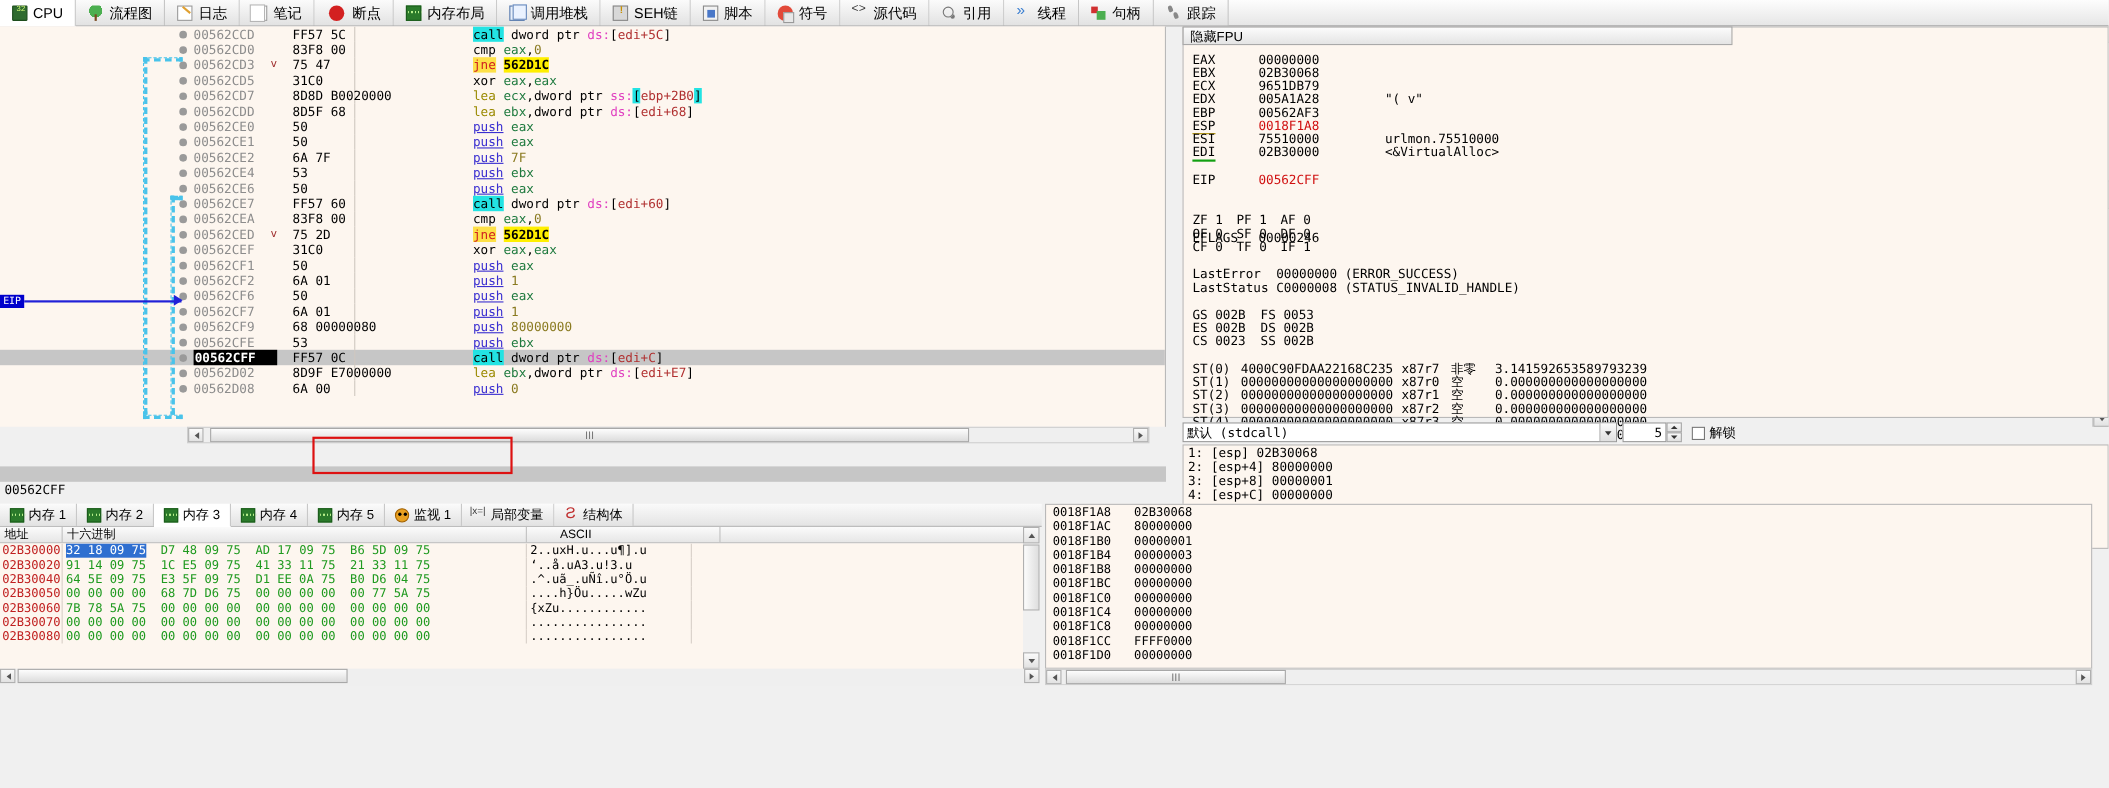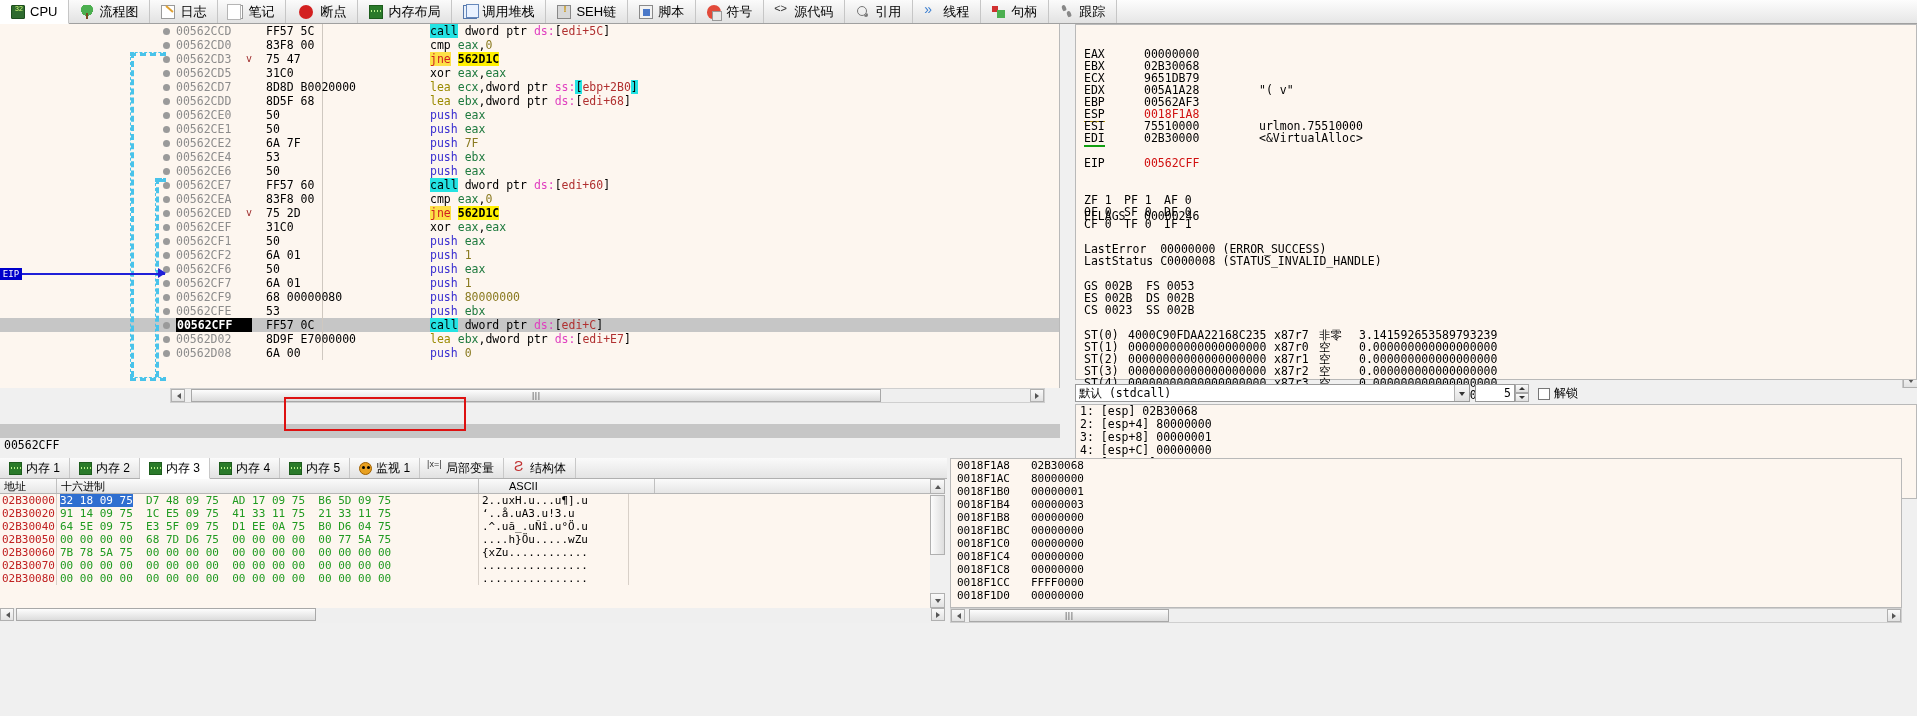--- a/index.html
+++ b/index.html
@@ -92,21 +92,21 @@
   .d-addr { position: absolute; left: 176px; width: 76px; color: #8c8c8c; }
   .drow.current .d-addr { color: #ffffff; background: #000000; padding-left: 1px; font-weight: bold; }
   .d-arrow { position: absolute; left: 246px; color: #a03030; font-size: 10px; }
   .d-bytes { position: absolute; left: 266px; color: #000; }
   .d-sep { position: absolute; left: 322px; top: 0; width: 1px; height: 14px; background: #cfc8c0; }
   .d-ins { position: absolute; left: 430px; }
 
   .m-call { background: #23e3e3; color: #000; }
   .m-jne  { background: #fde047; color: #d02020; }
   .m-tgt  { background: #ffef00; color: #000; font-weight: bold; }
-  .m-push { color: #3a2fd0; }
+  .m-push { color: #3a2fd0; text-decoration: underline; }
   .m-cmp  { color: #000; }
   .m-lea  { color: #9a8a00; }
   .m-xor  { color: #000; }
   .m-reg  { color: #1f7a3f; }
   .m-num  { color: #8a7a20; }
   .m-seg  { color: #e040c0; }
   .m-mem  { color: #b03030; }
   .m-hl   { background: #23e3e3; }
   .m-dark { color: #000; }
 
@@ -493,20 +493,21 @@
       <div class="regline" style="left: 8px; top: 254px;"><span style="position:absolute;left:0px">GS 002B</span><span style="position:absolute;left:62px">FS 0053</span></div>
       <div class="regline" style="left: 8px; top: 266px;"><span style="position:absolute;left:0px">ES 002B</span><span style="position:absolute;left:62px">DS 002B</span></div>
       <div class="regline" style="left: 8px; top: 278px;"><span style="position:absolute;left:0px">CS 0023</span><span style="position:absolute;left:62px">SS 002B</span></div>
       <div class="regline" style="left: 8px; top: 303px;"><span>ST(0)</span><span style="position:absolute;left:44px">4000C90FDAA22168C235</span><span style="position:absolute;left:190px">x87r7</span><span style="position:absolute;left:235px">非零</span><span style="position:absolute;left:275px">3.141592653589793239</span></div>
       <div class="regline" style="left: 8px; top: 315px;"><span>ST(1)</span><span style="position:absolute;left:44px">00000000000000000000</span><span style="position:absolute;left:190px">x87r0</span><span style="position:absolute;left:235px">空</span><span style="position:absolute;left:275px">0.000000000000000000</span></div>
       <div class="regline" style="left: 8px; top: 327px;"><span>ST(2)</span><span style="position:absolute;left:44px">00000000000000000000</span><span style="position:absolute;left:190px">x87r1</span><span style="position:absolute;left:235px">空</span><span style="position:absolute;left:275px">0.000000000000000000</span></div>
       <div class="regline" style="left: 8px; top: 339px;"><span>ST(3)</span><span style="position:absolute;left:44px">00000000000000000000</span><span style="position:absolute;left:190px">x87r2</span><span style="position:absolute;left:235px">空</span><span style="position:absolute;left:275px">0.000000000000000000</span></div>
       <div class="regline" style="left: 8px; top: 351px;"><span>ST(4)</span><span style="position:absolute;left:44px">00000000000000000000</span><span style="position:absolute;left:190px">x87r3</span><span style="position:absolute;left:235px">空</span><span style="position:absolute;left:275px">0.000000000000000000</span></div>
       <div class="regline" style="left: 8px; top: 363px;"><span>ST(5)</span><span style="position:absolute;left:44px">00000000000000000000</span><span style="position:absolute;left:190px">x87r4</span><span style="position:absolute;left:235px">空</span><span style="position:absolute;left:275px">0.000000000000000000</span></div>
     </div>
+  <div class="fpubtn">隐藏FPU</div>
 
   <div class="ccbar">
     <div class="cc-combo">
       <span>默认 (stdcall)</span>
       <span class="cc-arrow"></span>
     </div>
     <div class="cc-spin">5</div>
     <div class="cc-spinbtns">
       <div></div>
       <div></div>

